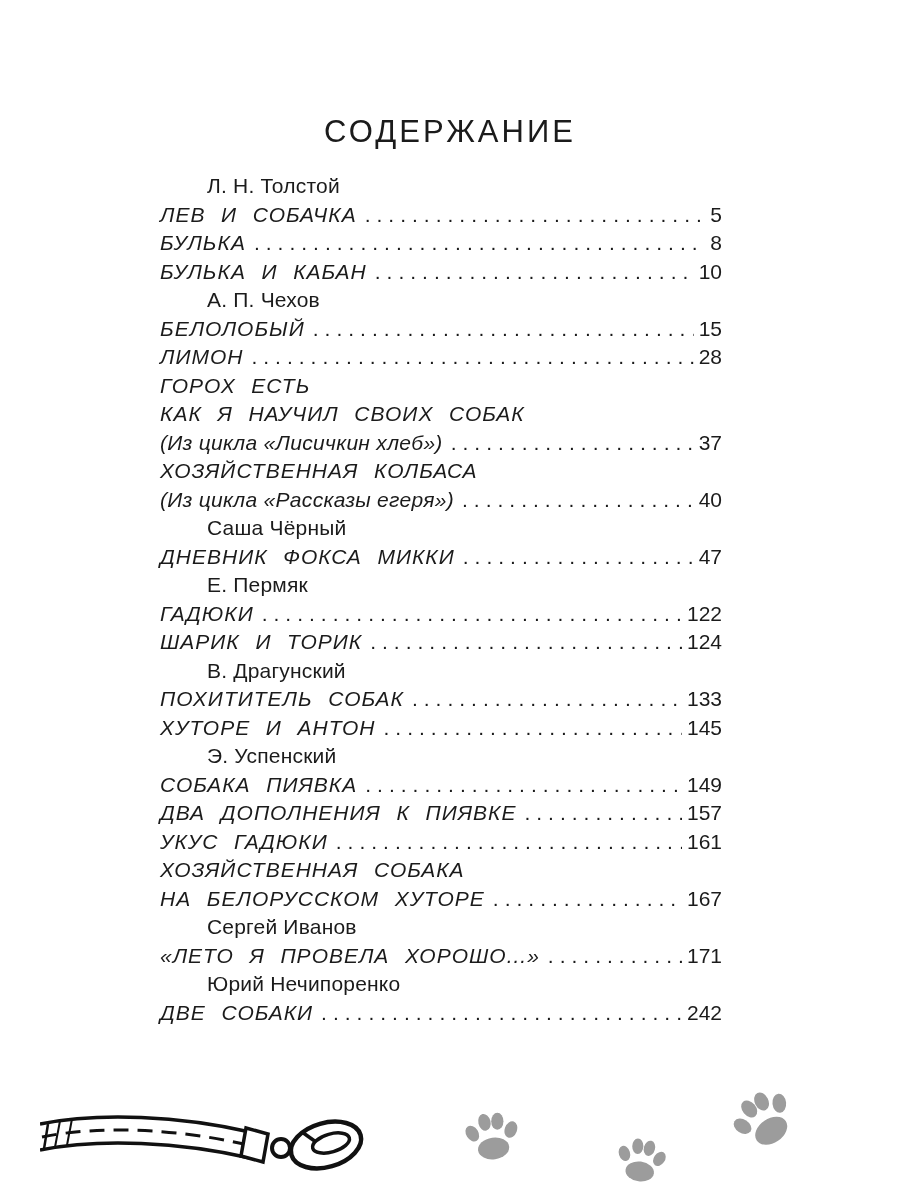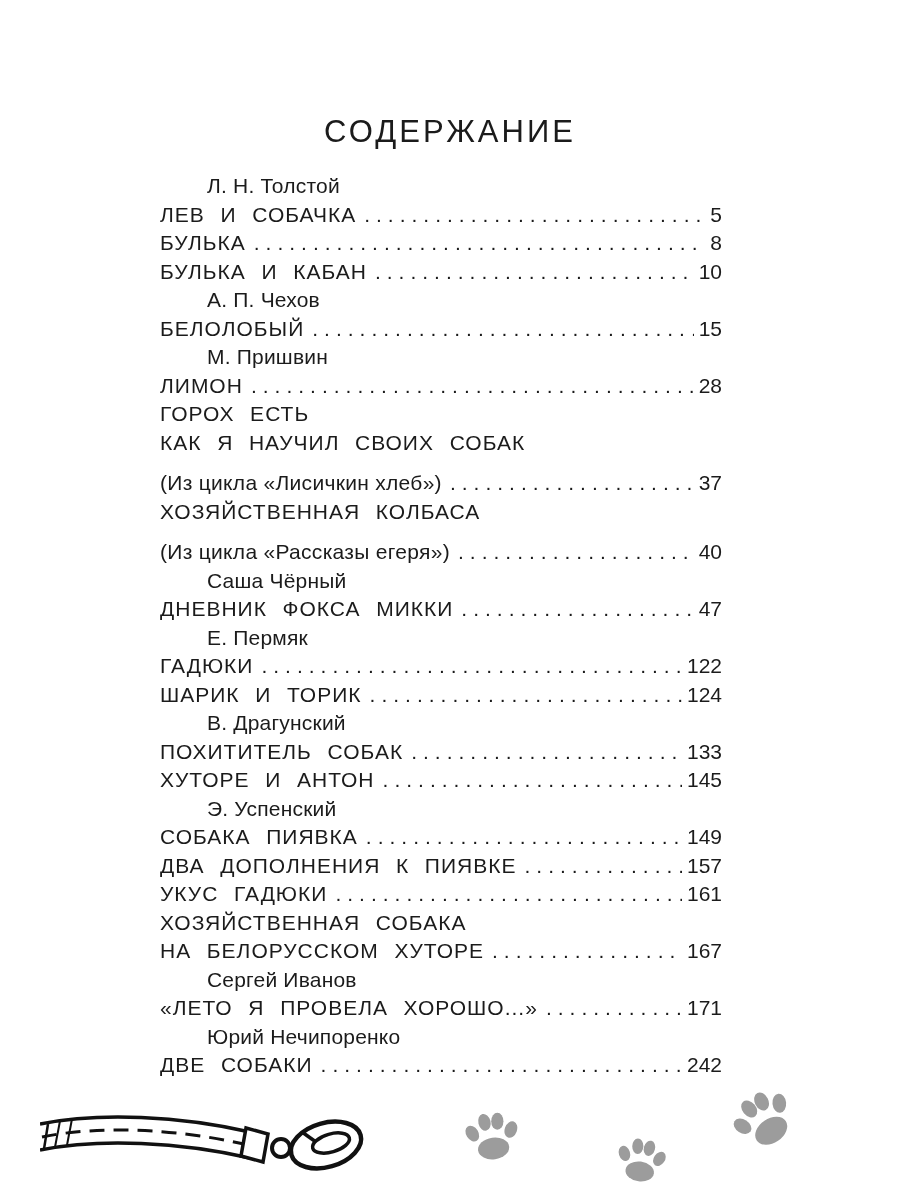--- a/index.html
+++ b/index.html
@@ -29,22 +29,22 @@
     left: 160px;
     right: 178px;
   }
   .row {
     display: flex;
     align-items: baseline;
     font-size: 21px;
     line-height: 28.5px;
     white-space: nowrap;
   }
-  .row.caps .t { letter-spacing: 1px; word-spacing: 0.42em; }
-  .row.italic .t { letter-spacing: 0.3px; margin-top: 12px; }
+  .row.caps .t { letter-spacing: 1px; word-spacing: 0.42em; font-style: italic; }
+  .row.italic .t { font-style: italic; letter-spacing: 0.3px; }
   .row.author .t { letter-spacing: 0.2px; margin-left: 47px; }
   .dots {
     flex: 1 1 auto;
     overflow: hidden;
     margin: 0 5px 0 8px;
     min-width: 0;
   }
   .dots::after {
     content: "...................................................................................";
     letter-spacing: 6px;
@@ -91,24 +91,20 @@
       <span class="page-num">10</span>
     </div>
       <div class="row author">
       <span class="t">А. П. Чехов</span>
 
     </div>
       <div class="row item caps">
       <span class="t">БЕЛОЛОБЫЙ</span>
       <span class="dots"></span>
       <span class="page-num">15</span>
-    </div>
-      <div class="row author">
-      <span class="t">М. Пришвин</span>
-
     </div>
       <div class="row item caps">
       <span class="t">ЛИМОН</span>
       <span class="dots"></span>
       <span class="page-num">28</span>
     </div>
       <div class="row item caps">
       <span class="t">ГОРОХ ЕСТЬ</span>
 
     </div>

